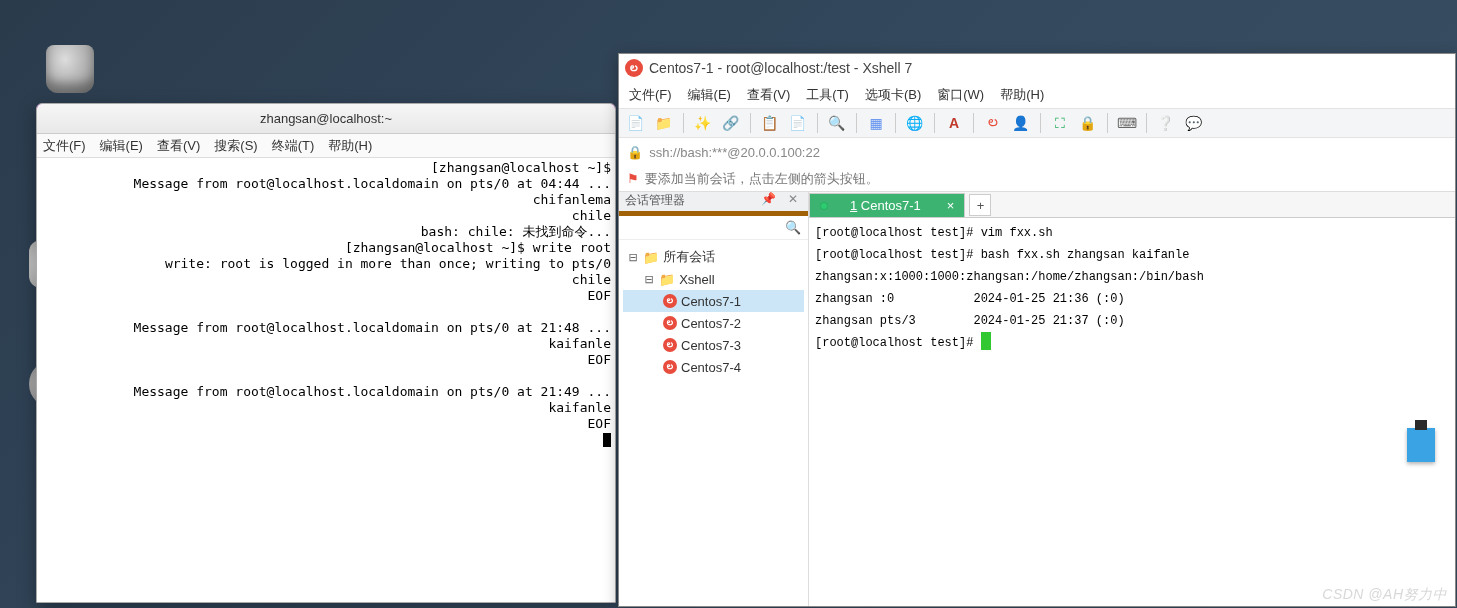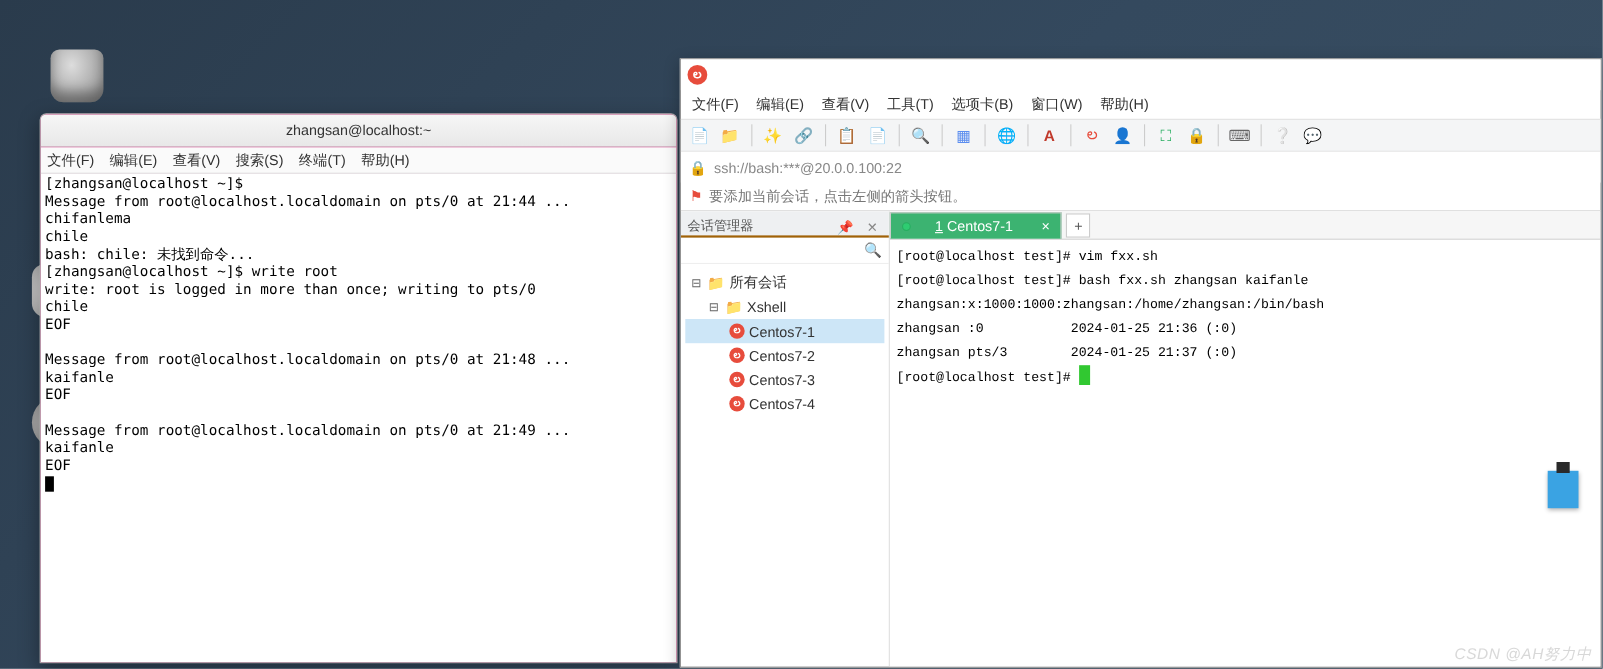--- a/index.html
+++ b/index.html
@@ -18,23 +18,23 @@
     box-shadow: inset 0 -10px 10px rgba(0,0,0,.3);
   }
   .dsk2 { top: 240px; left: 18px; }
   .dsk2 .ico { background: radial-gradient(circle,#eee,#aaa); border-radius: 12px; }
   .dsk3 { top: 360px; left: 18px; }
   .dsk3 .ico { background: radial-gradient(circle,#ddd,#888); border-radius: 50%; }
 
   
   .gnome {
     position: absolute; left: 36px; top: 103px; width: 580px; height: 500px;
-    background: #ec4899; border: 1px solid #aaa; border-radius: 6px 6px 0 0;
+    background: #a21caf; border: 1px solid #aaa; border-radius: 6px 6px 0 0;
     box-shadow: 0 6px 18px rgba(0,0,0,.35);
-    display: flex; flex-direction: column; overflow: hidden;
+    display: flex; flex-direction: column; overflow: hidden; text-align: right;
   }
   .gnome .titlebar {
     height: 30px; background: linear-gradient(#f6f6f6,#e8e8e8);
     display: flex; align-items: center; justify-content: center;
     border-bottom: 1px solid #ccc; font-size: 13px; color: #333;
   }
   .gnome .menubar {
     height: 24px; background: #fafafa; border-bottom: 1px solid #ddd;
     display: flex; align-items: center; padding: 0 6px; gap: 14px;
     font-size: 13px; color: #333;
@@ -83,22 +83,22 @@
   .addrbar .lock { color: #f0a020; }
   .hintbar {
     height: 26px; display: flex; align-items: center; padding: 0 8px;
     gap: 6px; color: #777; font-size: 13px; border-bottom: 1px solid #ddd;
   }
   .hintbar .flag { color: #e74c3c; }
 
   .xshell .body { flex: 1; display: flex; overflow: hidden; }
   .sidebar { width: 190px; border-right: 1px solid #ddd; display: flex; flex-direction: column; }
   .sidebar .panehdr {
-    height: 24px; background: #eef0f2; border-bottom: 2px solid #a16207;
-    display: flex; align-items: flex-end; justify-content: space-between;
+    height: 24px; background: #eef0f2; border-bottom: 5px solid #a16207;
+    display: flex; align-items: flex-start; justify-content: space-between;
     padding: 0 6px; font-size: 12px; color: #555;
   }
   .sidebar .search {
     height: 24px; border-bottom: 1px solid #eee; display: flex; justify-content: flex-end; align-items: center; padding: 0 6px; color: #999;
   }
   .tree { flex: 1; padding: 6px 4px; font-size: 13px; color: #333; }
   .tree .row { display: flex; align-items: center; gap: 4px; height: 22px; cursor: default; }
   .tree .exp { width: 12px; text-align: center; color: #666; font-size: 11px; }
   .tree .fld { color: #e8b84a; }
   .tree .sess-ico { width: 14px; height: 14px; background: #e74c3c; border-radius: 50%; display:inline-flex;align-items:center;justify-content:center;color:#fff;font-size:9px;font-weight:bold; }
@@ -156,21 +156,21 @@
   </div>
   <div class="menubar">
     <span>文件(F)</span>
     <span>编辑(E)</span>
     <span>查看(V)</span>
     <span>搜索(S)</span>
     <span>终端(T)</span>
     <span>帮助(H)</span>
   </div>
   <div class="term"><span>[zhangsan@localhost ~]$</span>
-<span>Message from root@localhost.localdomain on pts/0 at 21:44 ...</span>
+<span>Message from root@localhost.localdomain on pts/0 at 04:44 ...</span>
 <span>chifanlema</span>
 <span>chile</span>
 <span>bash: chile: 未找到命令...</span>
 <span>[zhangsan@localhost ~]$ write root</span>
 <span>write: root is logged in more than once; writing to pts/0</span>
 <span>chile</span>
 <span>EOF</span>
 <span></span>
 <span>Message from root@localhost.localdomain on pts/0 at 21:48 ...</span>
 <span>kaifanle</span>
@@ -178,20 +178,21 @@
 <span></span>
 <span>Message from root@localhost.localdomain on pts/0 at 21:49 ...</span>
 <span>kaifanle</span>
 <span>EOF</span>
 <span class="cursor"></span></div>
 </div>
 
 <div class="xshell">
   <div class="titlebar">
     <span class="xicon">ల</span>
+    <span>Centos7-1 - root@localhost:/test - Xshell 7</span>
   </div>
   <div class="menubar">
     <span>文件(F)</span>
     <span>编辑(E)</span>
     <span>查看(V)</span>
     <span>工具(T)</span>
     <span>选项卡(B)</span>
     <span>窗口(W)</span>
     <span>帮助(H)</span>
   </div>

